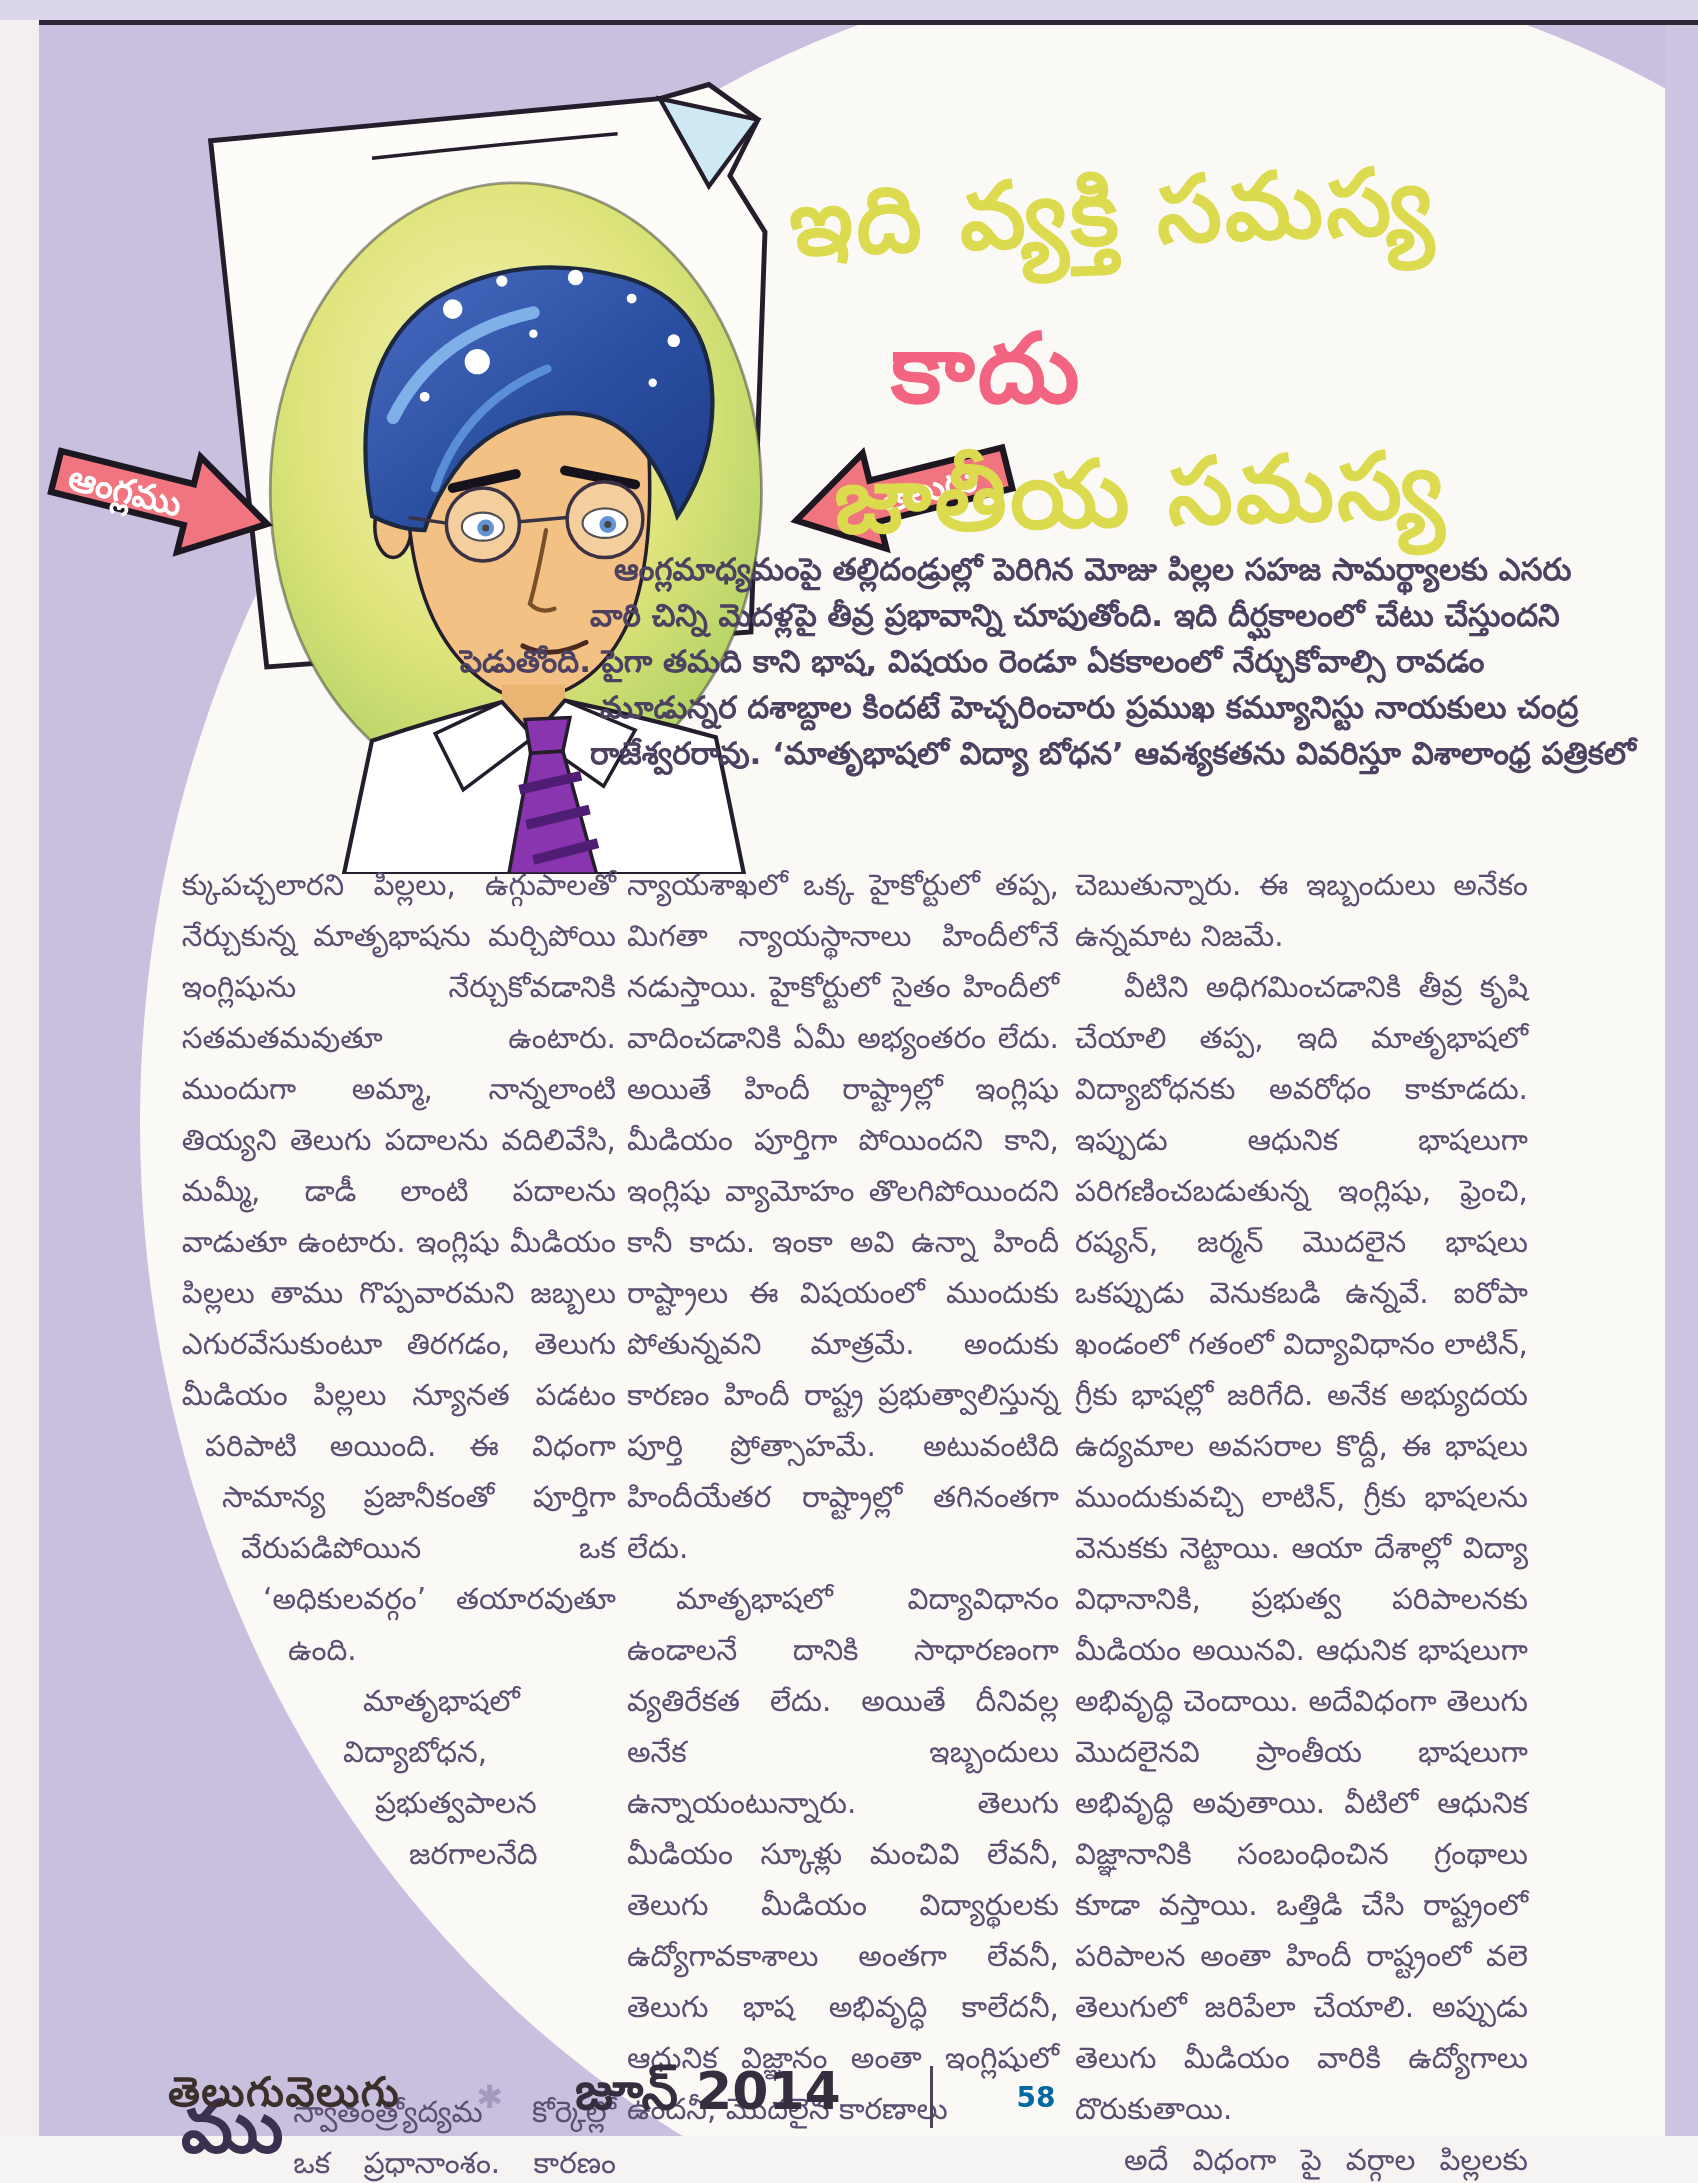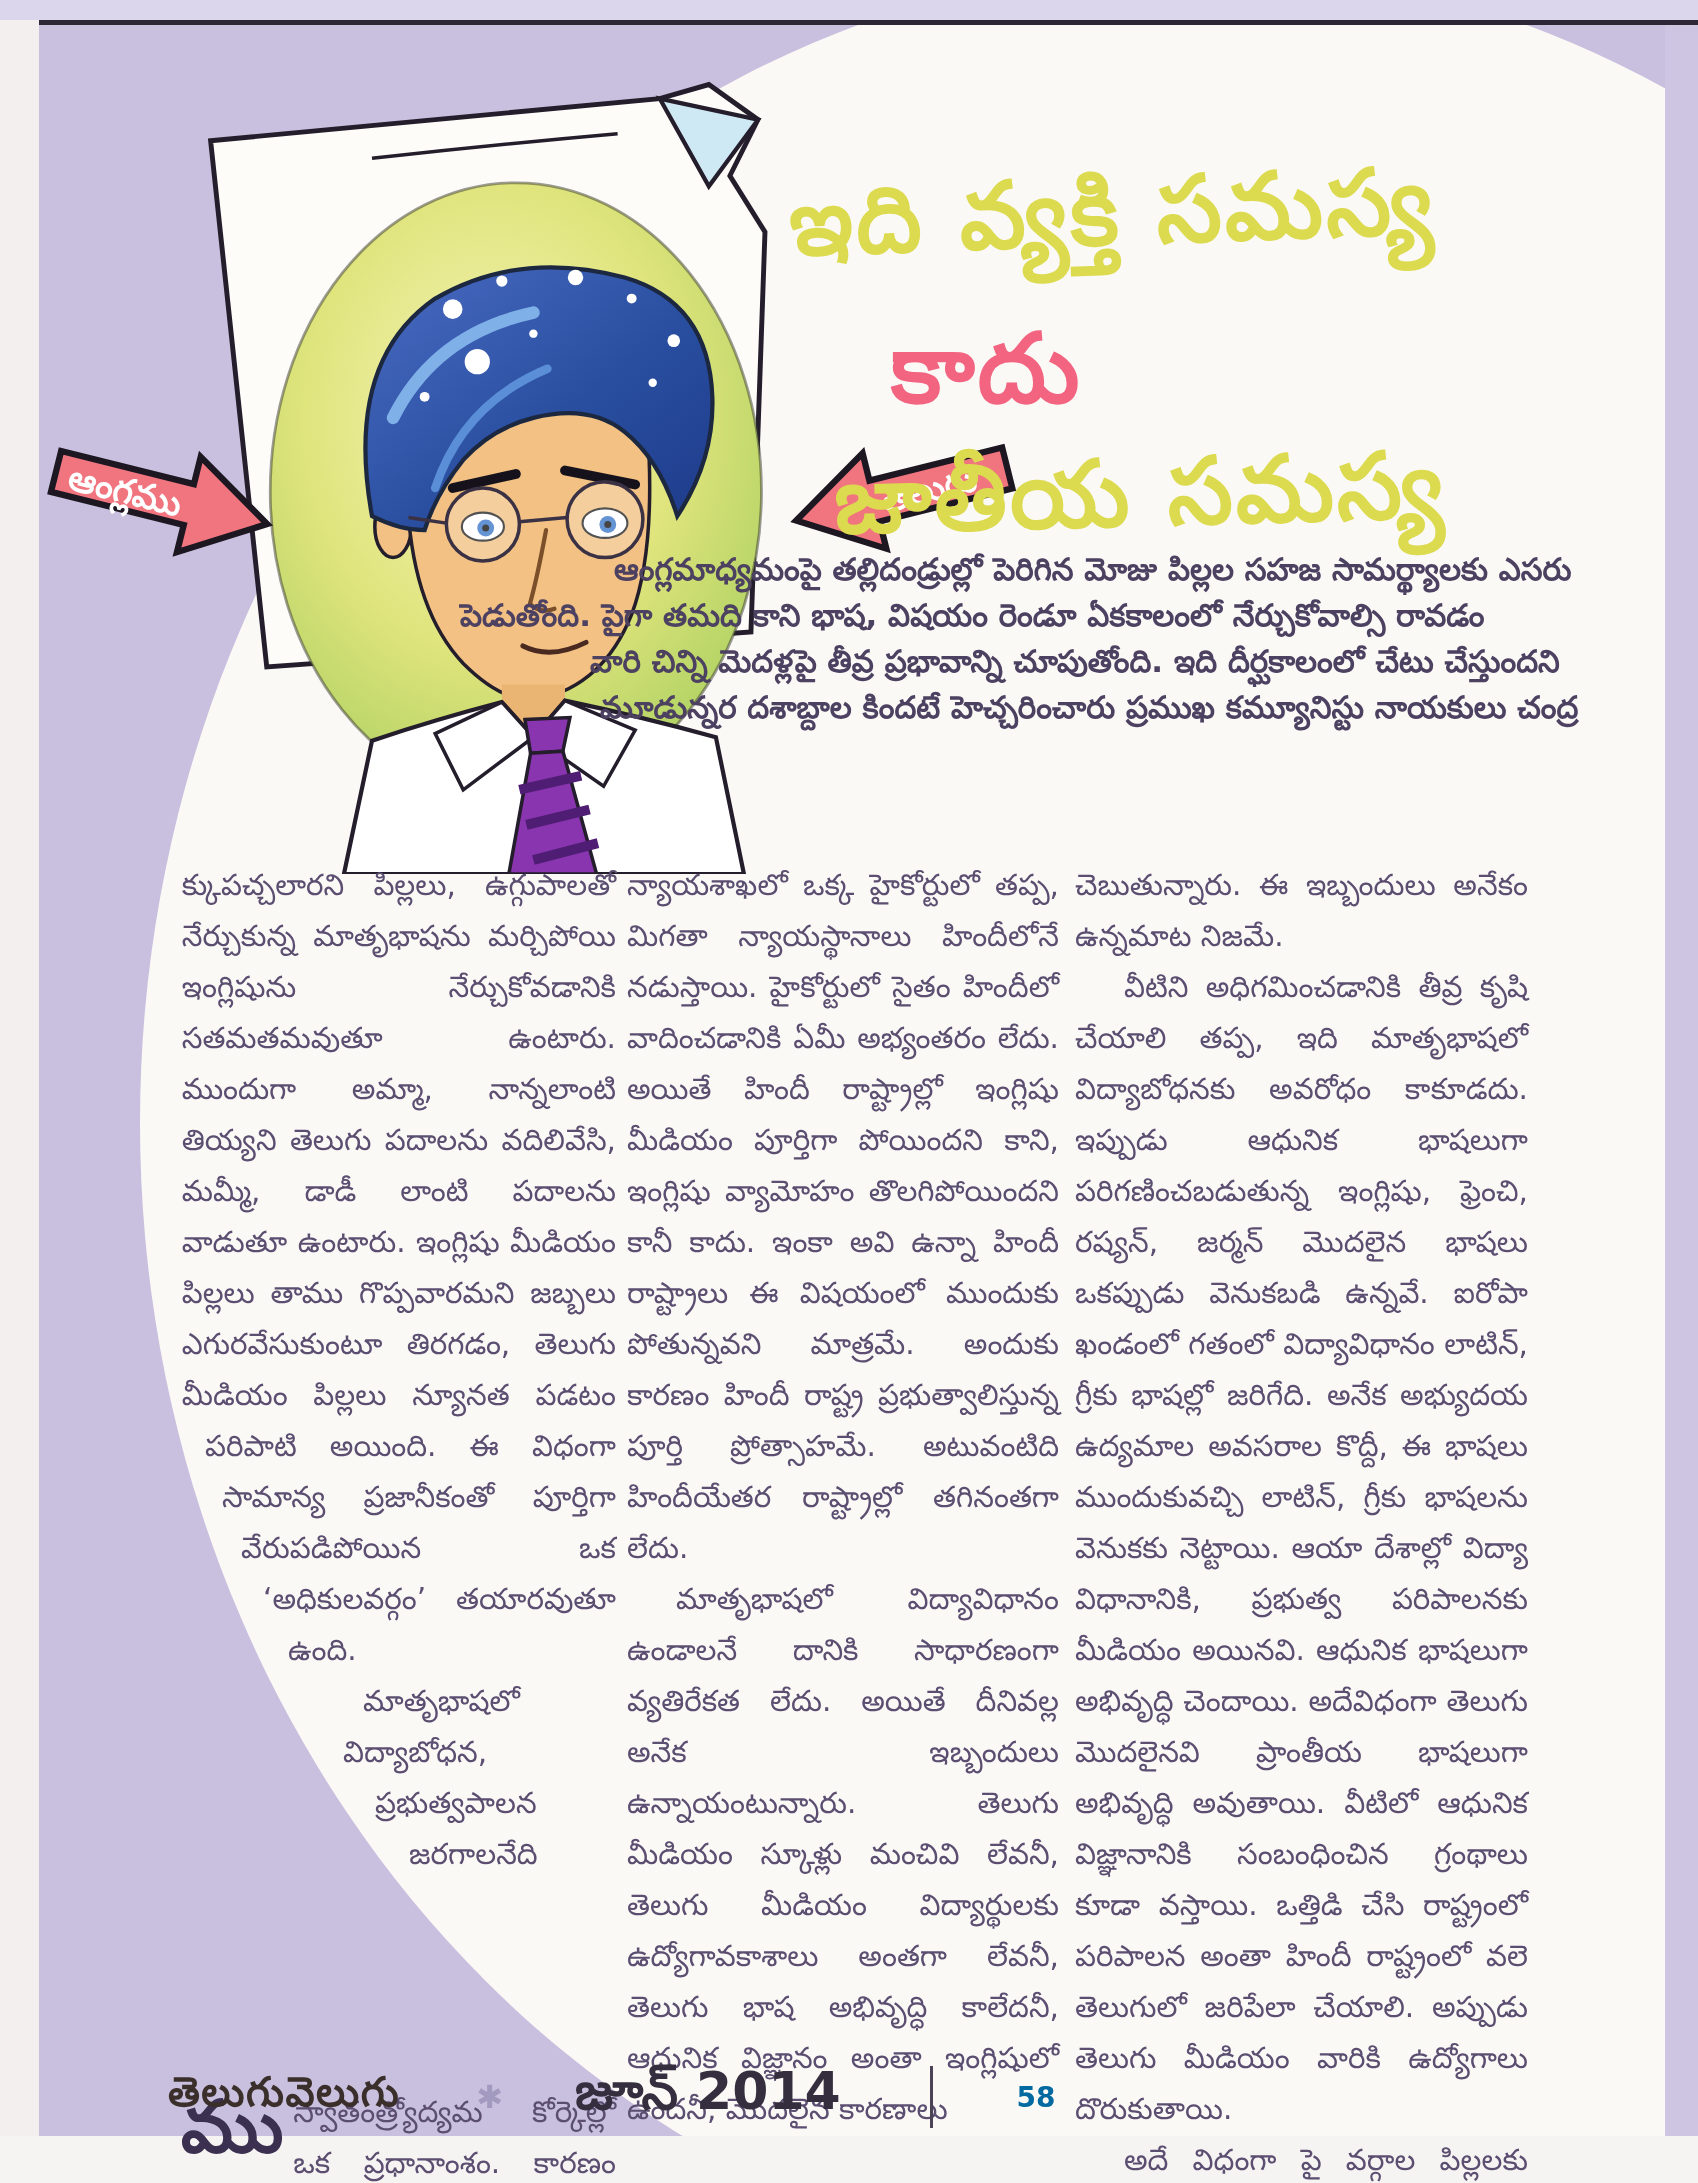--- a/index.html
+++ b/index.html
@@ -143,23 +143,24 @@
     </g>
   </svg>
 </div>
 
 <div class="abs title-line" id="title-line1">ఇది వ్యక్తి సమస్య</div>
 <div class="abs title-line" id="title-line2">కాదు</div>
 <div class="abs title-line" id="title-line3">జాతీయ సమస్య</div>
 
 <div class="abs" id="intro">
   <div class="intro-line" style="padding-left:154px">ఆంగ్లమాధ్యమంపై తల్లిదండ్రుల్లో పెరిగిన మోజు పిల్లల సహజ సామర్థ్యాలకు ఎసరు</div>
+  <div class="intro-line" style="padding-left:130px">వారి చిన్ని మెదళ్లపై తీవ్ర ప్రభావాన్ని చూపుతోంది. ఇది దీర్ఘకాలంలో చేటు చేస్తుందని</div>
   <div class="intro-line" style="padding-left:0">పెడుతోంది. పైగా తమది కాని భాష, విషయం రెండూ ఏకకాలంలో నేర్చుకోవాల్సి రావడం</div>
-  <div class="intro-line" style="padding-left:130px">వారి చిన్ని మెదళ్లపై తీవ్ర ప్రభావాన్ని చూపుతోంది. ఇది దీర్ఘకాలంలో చేటు చేస్తుందని</div>
   <div class="intro-line" style="padding-left:140px">మూడున్నర దశాబ్దాల కిందటే హెచ్చరించారు ప్రముఖ కమ్యూనిస్టు నాయకులు చంద్ర</div>
+  <div class="intro-line" style="padding-left:130px">రాజేశ్వరరావు. ‘మాతృభాషలో విద్యా బోధన’ ఆవశ్యకతను వివరిస్తూ విశాలాంధ్ర పత్రికలో</div>
 </div>
 
 <div class="abs col" id="col1">
   <div id="curve-base" class="curve-spacer" style="height:564px;width:0.7px;"></div>
   <div class="curve-spacer" style="width:24px"></div>
   <div class="curve-spacer" style="width:41px"></div>
   <div class="curve-spacer" style="width:60px"></div>
   <div class="curve-spacer" style="width:82px"></div>
   <div class="curve-spacer" style="width:107px"></div>
   <div class="curve-spacer" style="width:133px"></div>

